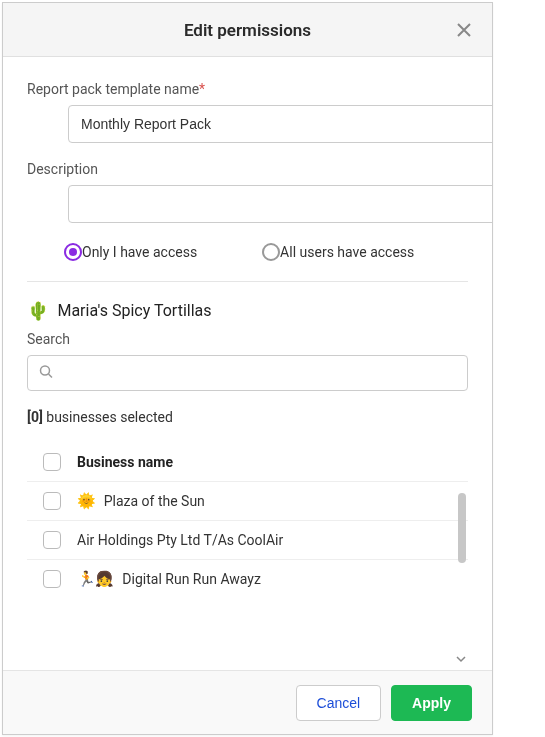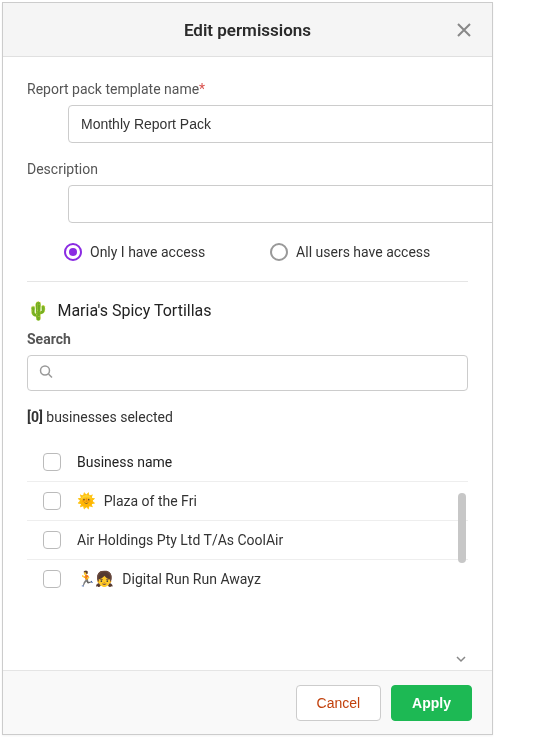--- a/index.html
+++ b/index.html
@@ -8,54 +8,54 @@
 .modal-header { height: 54px; background: #f5f5f5; border-bottom: 1px solid #e0e0e0; display: flex; align-items: center; justify-content: center; position: relative; }
 .modal-title { font-size: 17px; font-weight: 600; color: #2a2a2a; }
 .close-btn { position: absolute; right: 16px; top: 50%; transform: translateY(-50%); width: 24px; height: 24px; display: flex; align-items: center; justify-content: center; cursor: pointer; color: #888; }
 .close-btn svg { width: 14px; height: 14px; }
 .modal-body { flex: 1; padding: 24px 24px 0 24px; overflow: hidden; display: flex; flex-direction: column; }
 .field-label { font-size: 14px; color: #555; margin-bottom: 8px; display: block; }
 .required { color: #d9534f; }
 .text-input { width: 100%; height: 38px; border: 1px solid #ccc; border-radius: 4px; padding: 0 12px; font-size: 14px; color: #333; margin-bottom: 18px; margin-left: 41px; }
 .desc-input { margin-bottom: 20px; }
 .radio-row { display: flex; gap: 28px; margin-bottom: 20px; }
-.radio-item { display: flex; align-items: center; gap: 8px; cursor: pointer; padding-left: 37px; }
+.radio-item { display: flex; align-items: center; cursor: pointer; padding-left: 37px; }
 .radio-outer { width: 18px; height: 18px; border: 2px solid #999; border-radius: 50%; display: flex; align-items: center; justify-content: center; }
 .radio-outer.checked { border-color: #8a2be2; }
 .radio-inner { width: 8px; height: 8px; border-radius: 50%; background: #8a2be2; }
 .radio-label { font-size: 14px; color: #333; }
 .divider { border: none; border-top: 1px solid #e5e5e5; margin-bottom: 18px; }
 .business-header { display: flex; align-items: center; gap: 8px; margin-bottom: 10px; }
 .cactus-icon { font-size: 18px; }
 .business-name { font-size: 16px; font-weight: 400; color: #222; }
 .check-row { display: flex; align-items: center; gap: 8px; margin-bottom: 20px; }
 .checkbox-sq { width: 18px; height: 18px; border-radius: 4px; background: #8a2be2; display: flex; align-items: center; justify-content: center; }
 .checkbox-sq svg { width: 12px; height: 12px; }
 .check-label { font-size: 14px; color: #333; }
-.search-label { font-size: 14px; color: #555; margin-bottom: 8px; font-weight: bold; }
+.search-label { font-size: 14px; color: #555; margin-bottom: 8px; }
 .search-wrap { position: relative; margin-bottom: 18px; }
 .search-input { width: 100%; height: 36px; border: 1px solid #ccc; border-radius: 4px; padding: 0 12px 0 36px; font-size: 14px; }
 .search-icon { position: absolute; left: 12px; top: 50%; transform: translateY(-50%); color: #999; }
 .search-icon svg { width: 14px; height: 14px; }
 .selected-count { font-size: 14px; color: #333; margin-bottom: 18px; }
 .selected-count b { font-weight: 700; }
 .table-wrap { flex: 1; overflow: hidden; position: relative; }
 .table { width: 100%; }
 .table-header { display: flex; align-items: center; padding: 10px 16px; }
 .row-check { width: 18px; height: 18px; border: 1.5px solid #bbb; border-radius: 4px; margin-right: 16px; flex-shrink: 0; cursor: pointer; }
-.col-name-header { font-size: 14px; font-weight: 400; color: #222; }
+.col-name-header { font-size: 14px; font-weight: 700; color: #222; }
 .table-row { display: flex; align-items: center; padding: 10px 16px; border-top: 1px solid #eee; }
 .row-icon { margin-right: 8px; font-size: 15px; }
 .row-text { font-size: 14px; color: #333; }
 .scrollbar { position: absolute; right: 2px; top: 50px; width: 8px; height: 70px; background: #c7c7c7; border-radius: 4px; }
 .scroll-arrow { position: absolute; right: 2px; bottom: 2px; color: #888; }
 .scroll-arrow svg { width: 10px; height: 10px; }
 .modal-footer { height: 64px; background: #f9f9f9; border-top: 1px solid #e5e5e5; display: flex; align-items: center; justify-content: flex-end; gap: 10px; padding: 0 20px; }
 .btn { height: 36px; padding: 0 20px; border-radius: 4px; font-size: 14px; cursor: pointer; font-weight: 500; }
-.btn-cancel { background: #fff; border: 1px solid #ccc; color: #c2410c; }
+.btn-cancel { background: #fff; border: 1px solid #ccc; color: #1d4ed8; }
 .btn-apply { background: #1db954; border: 1px solid #1db954; color: #fff; font-weight: 600; }
 </style>
 </head>
 <body>
 
 <div class="modal">
   <div class="modal-header">
     <div class="modal-title">Edit permissions</div>
     <div class="close-btn">
       <svg viewBox="0 0 14 14">
@@ -107,21 +107,21 @@
 
     <div class="table-wrap">
       <div class="table">
         <div class="table-header">
           <div class="row-check"></div>
           <div class="col-name-header">Business name</div>
         </div>
         <div class="table-row">
           <div class="row-check"></div>
           <span class="row-icon">🌞</span>
-          <span class="row-text">Plaza of the Fri</span>
+          <span class="row-text">Plaza of the Sun</span>
         </div>
         <div class="table-row">
           <div class="row-check"></div>
           <span class="row-text">Air Holdings Pty Ltd T/As CoolAir</span>
         </div>
         <div class="table-row">
           <div class="row-check"></div>
           <span class="row-icon">🏃👧</span>
           <span class="row-text">Digital Run Run Awayz</span>
         </div>

